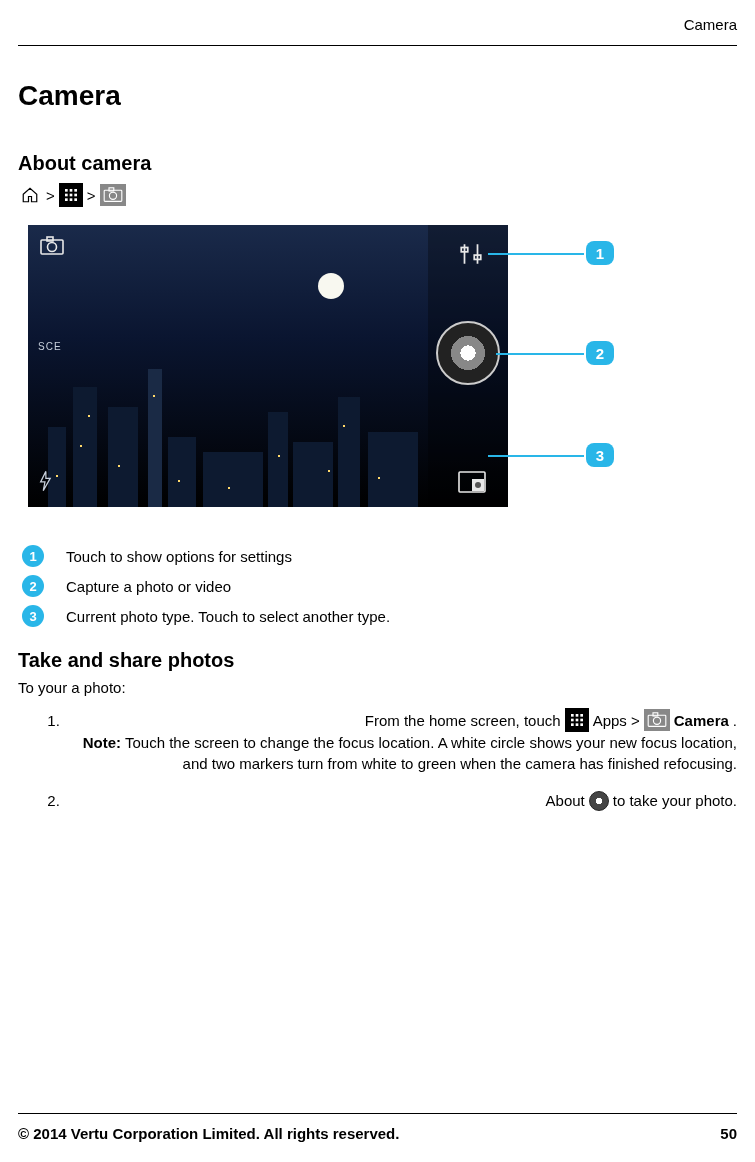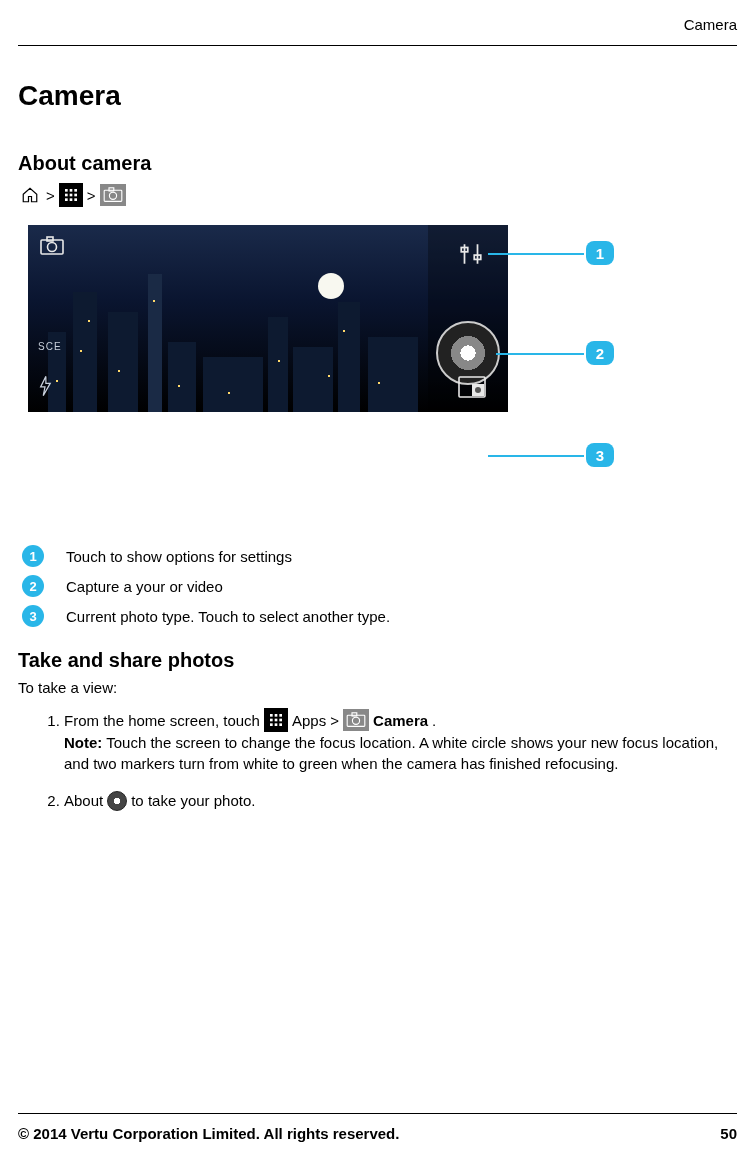--- a/index.html
+++ b/index.html
@@ -66,21 +66,21 @@
   
   .camera-figure {
     position: relative;
     width: 600px;
     height: 280px;
     margin: 10px 0 40px 10px;
   }
   .camera-screen {
     position: absolute;
     left: 0; top: 0;
-    width: 480px; height: 187px;
+    width: 480px; height: 282px;
     background: linear-gradient(#1a2a4a 0%, #0a1530 40%, #000 100%);
     overflow: hidden;
   }
   .skyline {
     position: absolute;
     bottom: 0; left: 0; right: 0;
     height: 140px;
   }
   .bld { position: absolute; bottom: 0; background: #0d1a30; }
   .bld.b1 { left: 20px; width: 18px; height: 80px; }
@@ -183,20 +183,21 @@
     display: inline-flex;
     align-items: center; justify-content: center;
     flex: 0 0 22px;
   }
 
   .bold { font-weight: 700; }
 
   ol.steps {
     list-style: decimal;
     margin: 8px 0 0 46px;
+    text-align: right;
   }
   ol.steps > li { margin-bottom: 16px; line-height: 1.4; }
   ol.steps .step-line {
     display: inline-flex; align-items: center; flex-wrap: wrap; gap: 4px;
   }
   .step-note { }
 
   .icon-shutter-sm {
     width: 20px; height: 20px; border-radius: 50%;
     background: radial-gradient(circle, #fff 0 25%, #444 25% 100%);
@@ -332,31 +333,31 @@
     <div class="fig-badge fb3">3</div>
   </div>
 
   <div class="legend">
     <div class="legend-row">
       <span class="num-badge">1</span>
       <span>Touch to show options for settings</span>
     </div>
     <div class="legend-row">
       <span class="num-badge">2</span>
-      <span>Capture a your or video</span>
+      <span>Capture a photo or video</span>
     </div>
     <div class="legend-row">
       <span class="num-badge">3</span>
       <span>Current photo type. Touch to select another type.</span>
     </div>
   </div>
 
 
   <h2>Take and share photos</h2>
-  <p>To take a view:</p>
+  <p>To your a photo:</p>
 
   <ol class="steps">
     <li>
       <span class="step-line">
         <span>From the home screen, touch</span>
         <span class="icon-apps">
           <svg viewBox="0 0 24 24" width="16" height="16">
             <g fill="#fff">
               <rect x="3" y="3" width="4" height="4"></rect>
                 <rect x="10" y="3" width="4" height="4"></rect>

